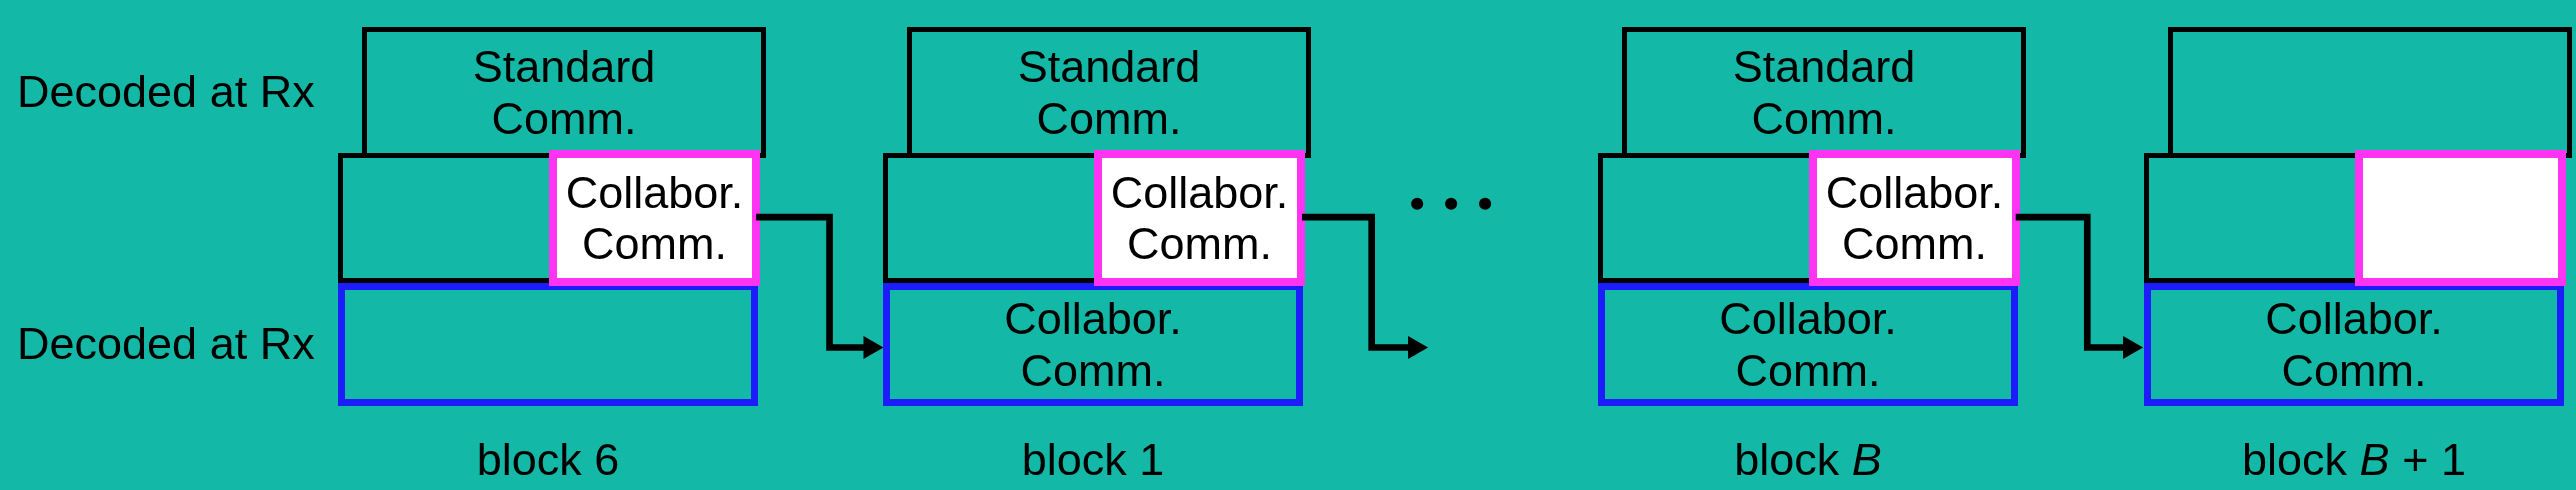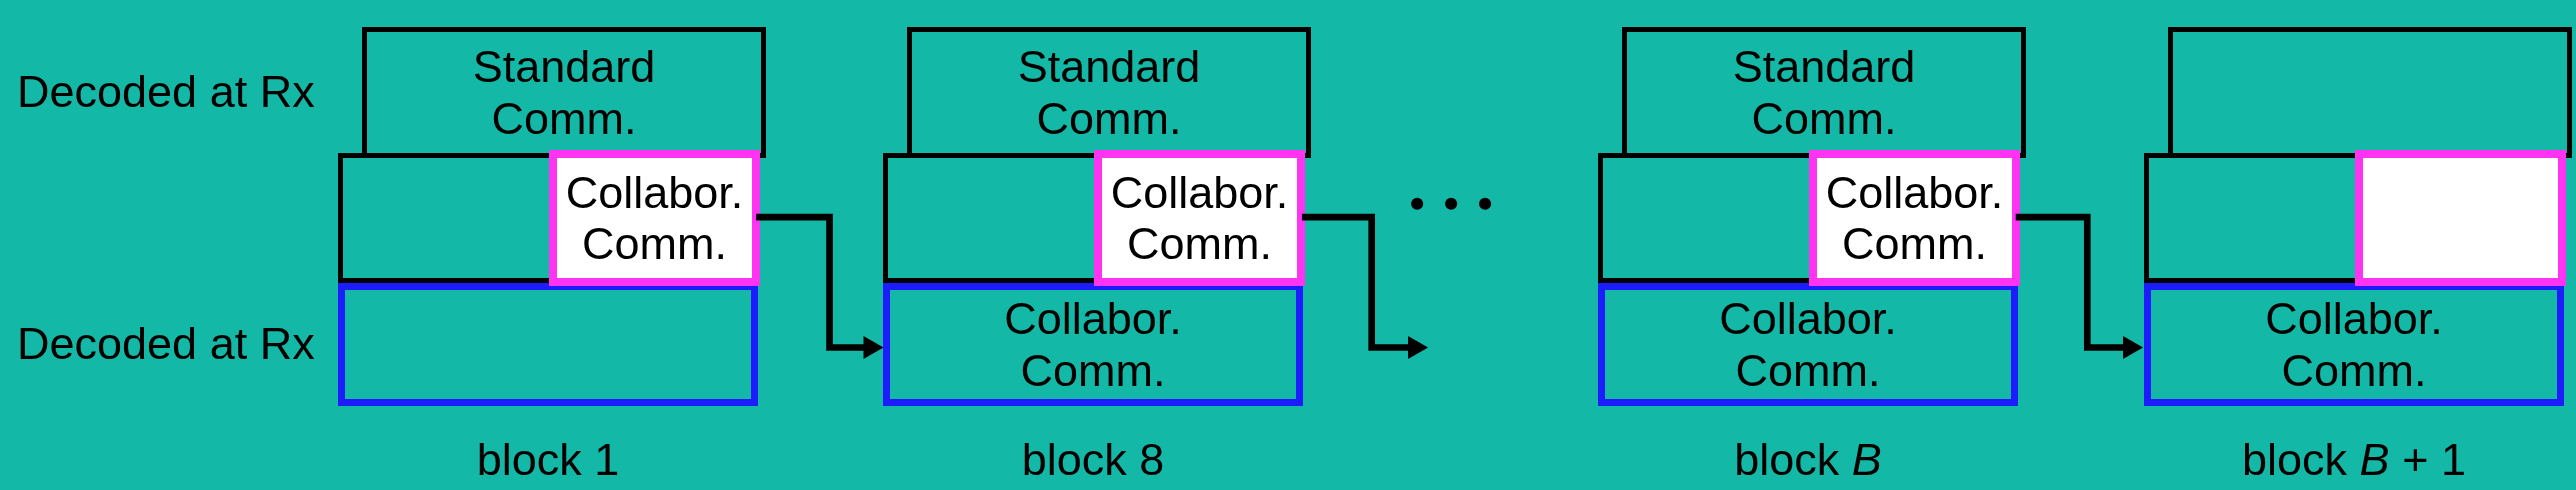--- a/index.html
+++ b/index.html
@@ -34,40 +34,40 @@
     </div>
     <div class="box mid"></div>
     <div class="box blu">
       <span></span>
     </div>
     <div class="box mag">
       <span>Collabor.
 Comm.</span>
     </div>
     <div class="caption">
-      <span>block 1</span><i></i><span></span>
+      <span>block 6</span><i></i><span></span>
     </div>
   </div>
 
   <div class="block" style="left:883px;">
     <div class="box std">
       <span>Standard
 Comm.</span>
     </div>
     <div class="box mid"></div>
     <div class="box blu">
       <span>Collabor.
 Comm.</span>
     </div>
     <div class="box mag">
       <span>Collabor.
 Comm.</span>
     </div>
     <div class="caption">
-      <span>block 8</span><i></i><span></span>
+      <span>block 1</span><i></i><span></span>
     </div>
   </div>
 
   <div class="block" style="left:1598px;">
     <div class="box std">
       <span>Standard
 Comm.</span>
     </div>
     <div class="box mid"></div>
     <div class="box blu">

